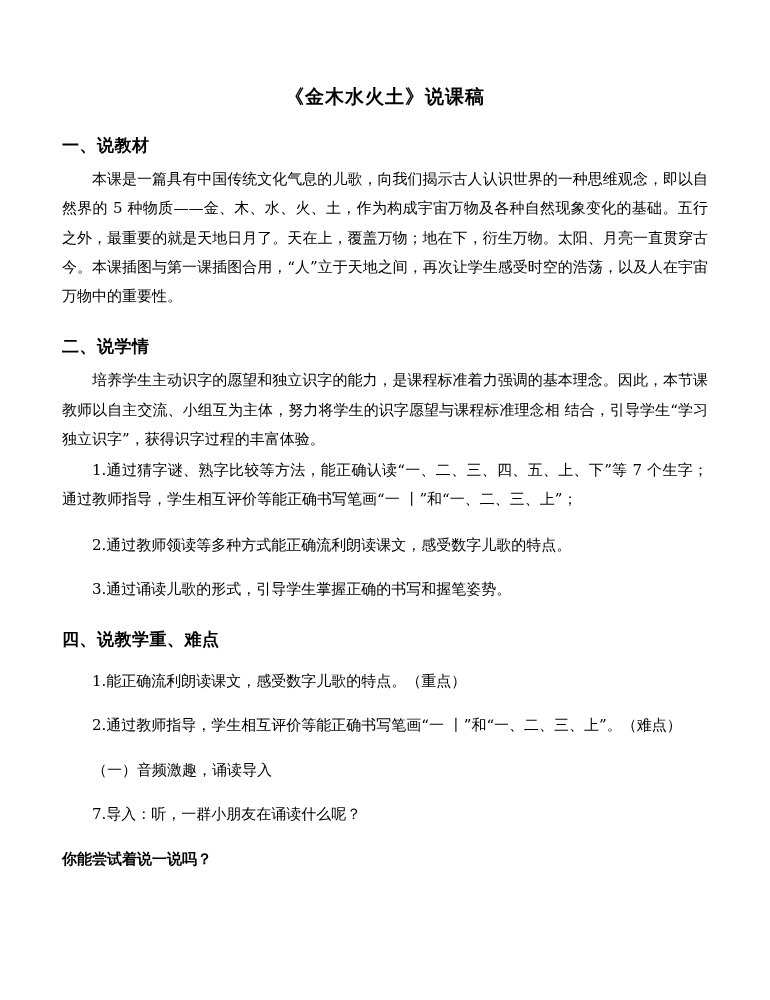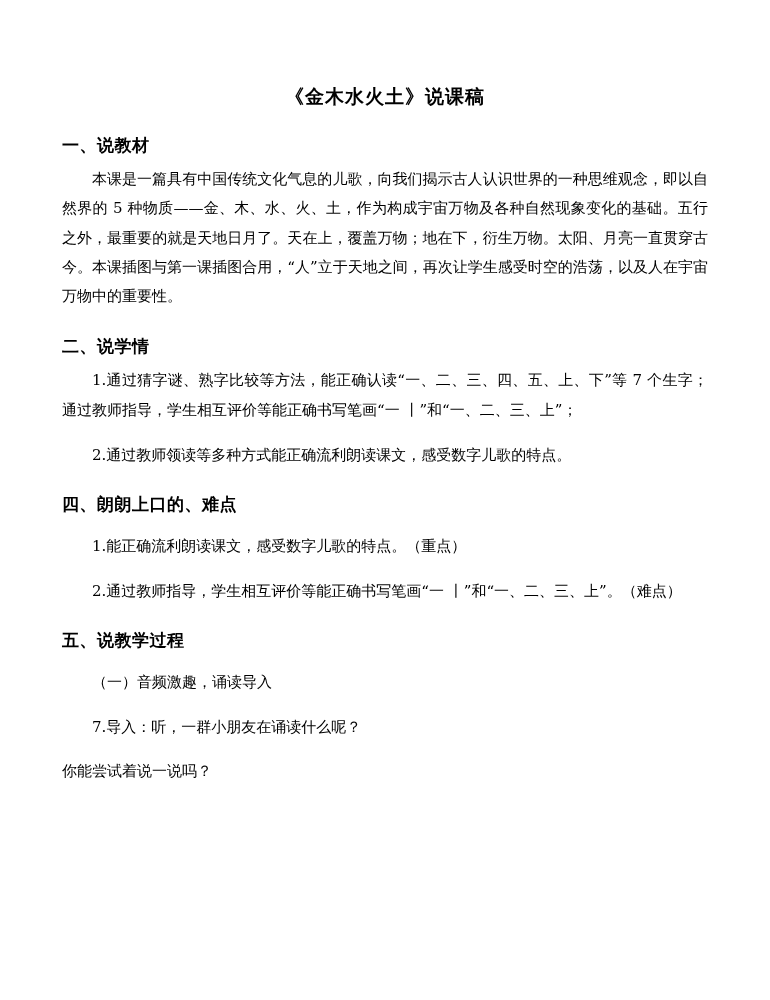--- a/index.html
+++ b/index.html
@@ -39,43 +39,45 @@
   .p {
     font-size: 15px;
     line-height: 1.95;
     text-align: justify;
     margin: 0 0 2px 0;
     text-indent: 2em;
     font-family: "DejaVu Serif", "Liberation Serif", serif;
   }
   .p.noindent {
     text-indent: 0;
+    font-weight: bold;
   }
   .p.tight {
     line-height: 1.9;
     margin-top: 16px;
   }
 </style>
 </head>
 <body>
 
 <div class="page">
 
   <h1 class="doc-title">《金木水火土》说课稿</h1>
 
   <h2 class="h2">一、说教材</h2>
   <p class="p">本课是一篇具有中国传统文化气息的儿歌，向我们揭示古人认识世界的一种思维观念，即以自然界的 5  种物质——金、木、水、火、土，作为构成宇宙万物及各种自然现象变化的基础。五行之外，最重要的就是天地日月了。天在上，覆盖万物；地在下，衍生万物。太阳、月亮一直贯穿古今。本课插图与第一课插图合用，“人”立于天地之间，再次让学生感受时空的浩荡，以及人在宇宙万物中的重要性。</p>
 
   <h2 class="h2">二、说学情</h2>
+  <p class="p">培养学生主动识字的愿望和独立识字的能力，是课程标准着力强调的基本理念。因此，本节课教师以自主交流、小组互为主体，努力将学生的识字愿望与课程标准理念相  结合，引导学生“学习独立识字”，获得识字过程的丰富体验。</p>
 
   <p class="p">1.通过猜字谜、熟字比较等方法，能正确认读“一、二、三、四、五、上、下”等 7 个生字；通过教师指导，学生相互评价等能正确书写笔画“一  丨”和“一、二、三、上”；</p>
   <p class="p tight">2.通过教师领读等多种方式能正确流利朗读课文，感受数字儿歌的特点。</p>
+  <p class="p tight">3.通过诵读儿歌的形式，引导学生掌握正确的书写和握笔姿势。</p>
 
-  <h2 class="h2">四、朗朗上口的、难点</h2>
+  <h2 class="h2">四、说教学重、难点</h2>
   <p class="p tight">1.能正确流利朗读课文，感受数字儿歌的特点。（重点）</p>
   <p class="p tight">2.通过教师指导，学生相互评价等能正确书写笔画“一   丨”和“一、二、三、上”。（难点）</p>
 
-  <h2 class="h2">五、说教学过程</h2>
   <p class="p tight">（一）音频激趣，诵读导入</p>
   <p class="p tight">7.导入：听，一群小朋友在诵读什么呢？</p>
   <p class="p tight noindent">你能尝试着说一说吗？</p>
 
 </div>
 
 </body></html>

